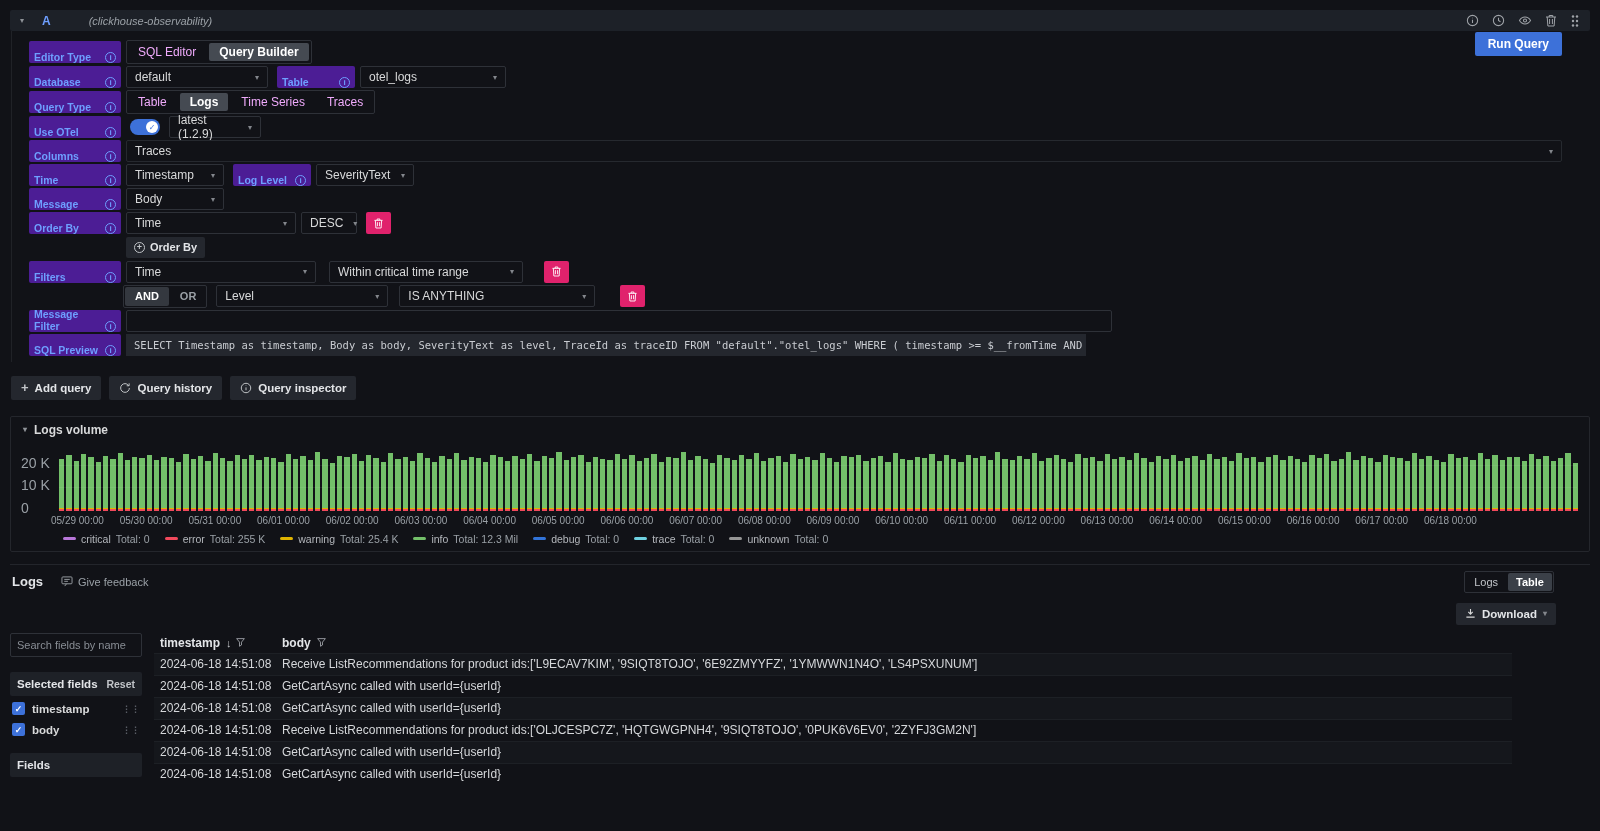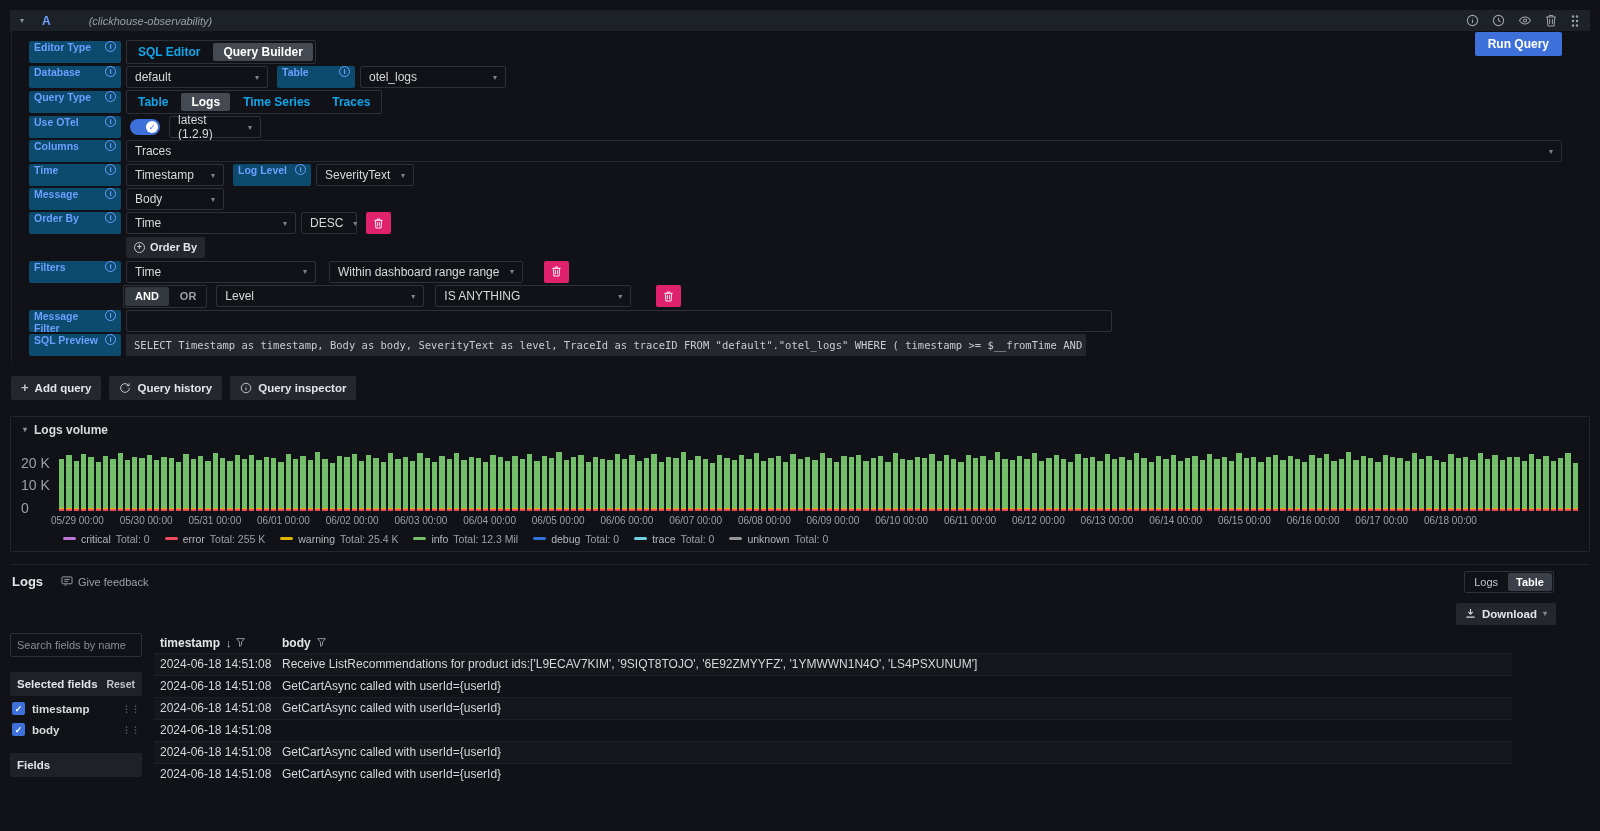--- a/index.html
+++ b/index.html
@@ -16,42 +16,42 @@
   .ds-name { color:#9aa0a6; font-style:italic; font-size:11px; margin-left:28px; }
   .qheader-icons { margin-left:auto; display:flex; align-items:center; gap:13px; }
   .qheader-icons span { display:inline-flex; cursor:pointer; }
 
   .run-query { position:absolute; top:22px; right:28px; background:#3d71d9; color:#fff;
     font-size:12px; font-weight:600; height:24px; padding:0 13px; border-radius:2px;
     display:flex; align-items:center; cursor:pointer; }
 
   .qbody { border-left:1px solid #202227; margin-left:1px; padding:9px 0 4px 17px; }
   .qrow { display:flex; align-items:center; margin-bottom:2px; gap:5px; }
-  .qlabel { width:92px; min-width:92px; background:#0c4a6e; color:#6e9fff; font-size:10.5px;
-    font-weight:600; height:22px; display:flex; align-items:flex-start; justify-content:space-between;
+  .qlabel { width:92px; min-width:92px; background:#4c1d95; color:#6e9fff; font-size:10.5px;
+    font-weight:600; height:22px; display:flex; align-items:flex-end; justify-content:space-between;
     padding:0 5px; border-radius:2px; }
   .qlabel.inline { margin-left:4px; }
   .info-icon { width:11px; height:11px; min-width:11px; border:1px solid #6e9fff; border-radius:50%;
     display:inline-flex; align-items:center; justify-content:center; font-size:8px; color:#6e9fff;
     font-style:normal; }
   .info-icon::before { content:"i"; }
 
   .select { height:22px; background:#111217; border:1px solid #2e3138; border-radius:2px;
     display:flex; align-items:center; justify-content:space-between; padding:0 8px;
     font-size:12px; color:#d8d9da; gap:10px; cursor:pointer; }
   .select .chev, .chev-glyph { color:#83868c; font-size:8px; }
   .select.bold { font-weight:400; }
 
   .text-input { height:22px; background:#111217; border:1px solid #2e3138; border-radius:2px;
     color:#d8d9da; font-size:12px; padding:0 7px; font-family:"Liberation Sans",sans-serif; }
 
   .radio-group { display:flex; background:#111217; border:1px solid #2e3138; border-radius:2px;
     height:24px; align-items:stretch; }
-  .radio-opt { padding:0 11px; display:flex; align-items:center; font-size:12px; color:#0ea5e9;
-    cursor:pointer; white-space:nowrap;font-weight:bold; }
+  .radio-opt { padding:0 11px; display:flex; align-items:center; font-size:12px; color:#f0abfc;
+    cursor:pointer; white-space:nowrap; }
   .radio-opt.active { background:#454a52; color:#fff; font-weight:600; border-radius:2px; margin:2px; padding:0 10px; }
 
   .toggle { width:30px; height:16px; border-radius:9px; background:#3d71d9; position:relative;
     cursor:pointer; margin:0 4px; }
   .toggle .knob { position:absolute; right:2px; top:2px; width:12px; height:12px; border-radius:50%;
     background:#fff; display:flex; align-items:center; justify-content:center; font-size:8px; color:#3d71d9; }
 
   .trash-btn { width:25px; height:22px; background:#e0226c; border-radius:2px; display:flex;
     align-items:center; justify-content:center; cursor:pointer; margin-left:4px; }
 
@@ -308,36 +308,36 @@
       <div class="qrow">
         <div class="qlabel">
             <span>Filters</span>
             <span class="info-icon"></span>
           </div>
         <div class="select" style="width:190px">
             <span>Time</span>
             <span class="chev">▾</span>
           </div>
         <div class="select" style="width:194px;margin-left:8px">
-            <span>Within dashboard range range</span>
+            <span>Within critical time range</span>
             <span class="chev">▾</span>
           </div>
         <div class="trash-btn" style="margin-left:16px">
             <svg width="9" height="11" viewBox="0 0 10 12" fill="none" stroke="#fff">
               <path d="M.5 2.5h9M3.5 2.5V1h3v1.5M1.5 2.5l.6 8.5h5.8l.6-8.5M3.8 4.5v4.5M6.2 4.5v4.5"></path>
             </svg>
           </div>
       </div>
 
       <div class="qrow" style="margin-left:94px">
         <div class="bool-group">
           <div class="bool-opt active">AND</div>
           <div class="bool-opt">OR</div>
         </div>
-        <div class="select" style="width:208px;margin-left:4px">
+        <div class="select" style="width:172px;margin-left:4px">
             <span>Level</span>
             <span class="chev">▾</span>
           </div>
         <div class="select" style="width:196px;margin-left:6px">
             <span>IS ANYTHING</span>
             <span class="chev">▾</span>
           </div>
         <div class="trash-btn" style="margin-left:20px">
             <svg width="9" height="11" viewBox="0 0 10 12" fill="none" stroke="#fff">
               <path d="M.5 2.5h9M3.5 2.5V1h3v1.5M1.5 2.5l.6 8.5h5.8l.6-8.5M3.8 4.5v4.5M6.2 4.5v4.5"></path>
@@ -1591,20 +1591,21 @@
             <div class="trow">
               <div class="col-ts">2024-06-18 14:51:08</div>
               <div class="col-body">GetCartAsync called with userId={userId}</div>
             </div>
             <div class="trow">
               <div class="col-ts">2024-06-18 14:51:08</div>
               <div class="col-body">GetCartAsync called with userId={userId}</div>
             </div>
             <div class="trow">
               <div class="col-ts">2024-06-18 14:51:08</div>
+              <div class="col-body">Receive ListRecommendations for product ids:['OLJCESPC7Z', 'HQTGWGPNH4', '9SIQT8TOJO', '0PUK6V6EV0', '2ZYFJ3GM2N']</div>
             </div>
             <div class="trow">
               <div class="col-ts">2024-06-18 14:51:08</div>
               <div class="col-body">GetCartAsync called with userId={userId}</div>
             </div>
             <div class="trow">
               <div class="col-ts">2024-06-18 14:51:08</div>
               <div class="col-body">GetCartAsync called with userId={userId}</div>
             </div>
           </div>

